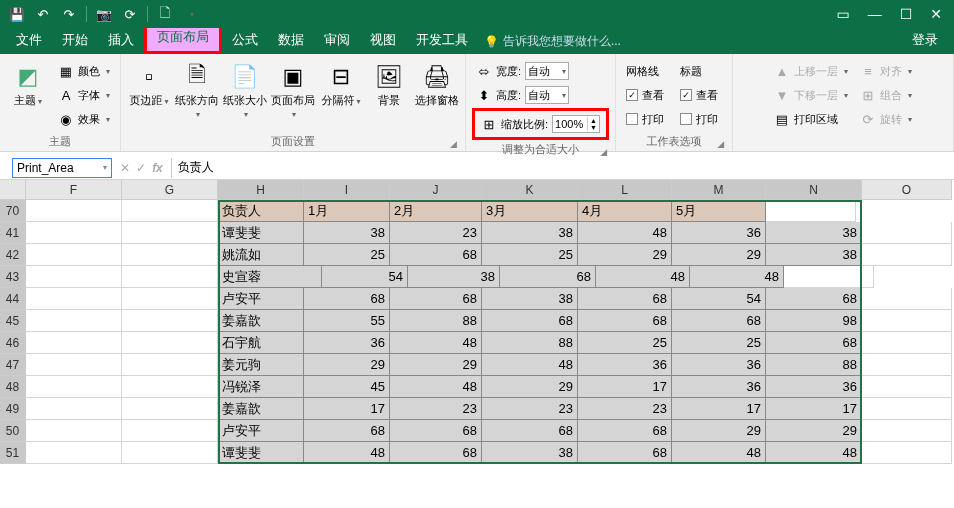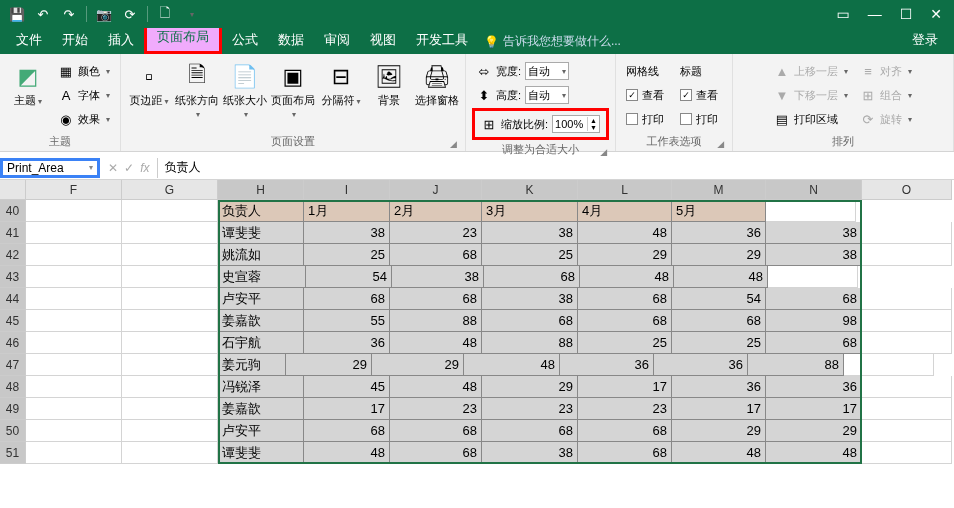--- a/index.html
+++ b/index.html
@@ -40,21 +40,21 @@
 .combo { height: 18px; width: 44px; background: #fff; border: 1px solid #aaa; font-size: 11px; padding-left: 2px; display: flex; align-items: center; justify-content: space-between;}
 .combo::after { content: "▾"; font-size: 8px; color: #666; padding-right: 2px;}
 .spin { width: 48px; height: 18px; background: #fff; border: 1px solid #aaa; display: flex; align-items: center; font-size: 11px;}
 .spin span:first-child { flex: 1; text-align: left; padding-left: 2px;}
 .spin .spbtn { width: 12px; display: flex; flex-direction: column; font-size: 7px; line-height: 1; border-left: 1px solid #ccc; text-align: center;}
 .chk { width: 12px; height: 12px; border: 1px solid #888; display: inline-flex; align-items: center; justify-content: center; font-size: 9px; background: #fff;}
 .hl-scale { border: 3px solid #ff0000; padding: 2px; }
 
 
 .fbar { height: 24px; border-bottom: 1px solid #d4d4d4; display: flex; align-items: center; font-size: 12px; background: #fff; margin-top: 4px;}
-.namebox { width: 100px; border: 3px solid #3b82f6; height: 20px; padding-left: 4px; display: flex; align-items: center; margin-left: 0;}
+.namebox { width: 100px; border: 1px solid #3b82f6; height: 20px; padding-left: 4px; display: flex; align-items: center; margin-left: 12px;}
 .namebox::after { content: "▾"; font-size: 8px; margin-left: auto; padding-right: 4px; color: #888;}
 .fxbtns { display: flex; gap: 6px; margin: 0 8px; color: #aaa;}
 .fxbtns span { cursor: pointer; }
 .fxinput { flex: 1; border-left: 1px solid #ccc; height: 20px; padding-left: 6px; display: flex; align-items: center;}
 
 
 .gridwrap { position: relative; height: 306px; overflow: hidden;}
 .selectall { position: absolute; left: 0; top: 0; width: 26px; height: 20px; border-right: 1px solid #ccc; border-bottom: 1px solid #ccc; background: #e6e6e6;}
 .colheads { position: absolute; left: 26px; top: 0; height: 20px; display: flex;}
 .colhead { border-right: 1px solid #ccc; border-bottom: 1px solid #ccc; background: #e6e6e6; display: flex; align-items: center; justify-content: center; font-size: 12px; color: #333;}
@@ -261,32 +261,31 @@
         <div class="smallrow drop" style="color:#aaa;">
             <span class="sicon">⊞</span>
             <span>组合</span>
           </div>
         <div class="smallrow drop" style="color:#aaa;">
             <span class="sicon">⟳</span>
             <span>旋转</span>
           </div>
       </div>
     </div>
-    <div class="group-label">排列</div>
   </div>
 </div>
 
 <div class="fbar">
   <div class="namebox">
       <span>Print_Area</span>
     </div>
   <div class="fxbtns">
     <span>✕</span>
     <span>✓</span>
-    <span style="font-style:italic;">fx</span>
+    <span style="font-style:italic;font-weight:bold;">fx</span>
   </div>
   <div class="fxinput">
       <span>负责人</span>
     </div>
 </div>
 
 <div class="gridwrap">
   <div class="selectall"></div>
   <div class="colheads" id="colheads">
       <div class="colhead" style="width: 96px;">F</div>
@@ -294,21 +293,21 @@
       <div class="colhead sel" style="width: 86px;">H</div>
       <div class="colhead sel" style="width: 86px;">I</div>
       <div class="colhead sel" style="width: 92px;">J</div>
       <div class="colhead sel" style="width: 96px;">K</div>
       <div class="colhead sel" style="width: 94px;">L</div>
       <div class="colhead sel" style="width: 94px;">M</div>
       <div class="colhead sel" style="width: 96px;">N</div>
       <div class="colhead" style="width: 90px;">O</div>
     </div>
   <div class="rowheads" id="rowheads">
-      <div class="rowhead sel">40</div>
+      <div class="rowhead sel">70</div>
       <div class="rowhead sel">41</div>
       <div class="rowhead sel">42</div>
       <div class="rowhead sel">43</div>
       <div class="rowhead sel">44</div>
       <div class="rowhead sel">45</div>
       <div class="rowhead sel">46</div>
       <div class="rowhead sel">47</div>
       <div class="rowhead sel">48</div>
       <div class="rowhead sel">49</div>
       <div class="rowhead sel">50</div>
@@ -346,21 +345,21 @@
         <div class="cell selrange num" style="width: 92px;">68</div>
         <div class="cell selrange num" style="width: 96px;">25</div>
         <div class="cell selrange num" style="width: 94px;">29</div>
         <div class="cell selrange num" style="width: 94px;">29</div>
         <div class="cell selrange num" style="width: 96px;">38</div>
         <div class="cell" style="width: 90px;"></div>
       </div>
       <div class="cellrow">
         <div class="cell" style="width: 96px;"></div>
         <div class="cell" style="width: 96px;"></div>
-        <div class="cell selrange" style="width: 88px;">史宣蓉</div>
+        <div class="cell selrange" style="width: 104px;">史宣蓉</div>
         <div class="cell selrange num" style="width: 86px;">54</div>
         <div class="cell selrange num" style="width: 92px;">38</div>
         <div class="cell selrange num" style="width: 96px;">68</div>
         <div class="cell selrange num" style="width: 94px;">48</div>
         <div class="cell selrange num" style="width: 94px;">48</div>
         <div class="cell" style="width: 90px;"></div>
       </div>
       <div class="cellrow">
         <div class="cell" style="width: 96px;"></div>
         <div class="cell" style="width: 96px;"></div>
@@ -393,21 +392,21 @@
         <div class="cell selrange num" style="width: 92px;">48</div>
         <div class="cell selrange num" style="width: 96px;">88</div>
         <div class="cell selrange num" style="width: 94px;">25</div>
         <div class="cell selrange num" style="width: 94px;">25</div>
         <div class="cell selrange num" style="width: 96px;">68</div>
         <div class="cell" style="width: 90px;"></div>
       </div>
       <div class="cellrow">
         <div class="cell" style="width: 96px;"></div>
         <div class="cell" style="width: 96px;"></div>
-        <div class="cell selrange" style="width: 68px;">姜元驹</div>
+        <div class="cell selrange" style="width: 86px;">姜元驹</div>
         <div class="cell selrange num" style="width: 86px;">29</div>
         <div class="cell selrange num" style="width: 92px;">29</div>
         <div class="cell selrange num" style="width: 96px;">48</div>
         <div class="cell selrange num" style="width: 94px;">36</div>
         <div class="cell selrange num" style="width: 94px;">36</div>
         <div class="cell selrange num" style="width: 96px;">88</div>
         <div class="cell" style="width: 90px;"></div>
       </div>
       <div class="cellrow">
         <div class="cell" style="width: 96px;"></div>

